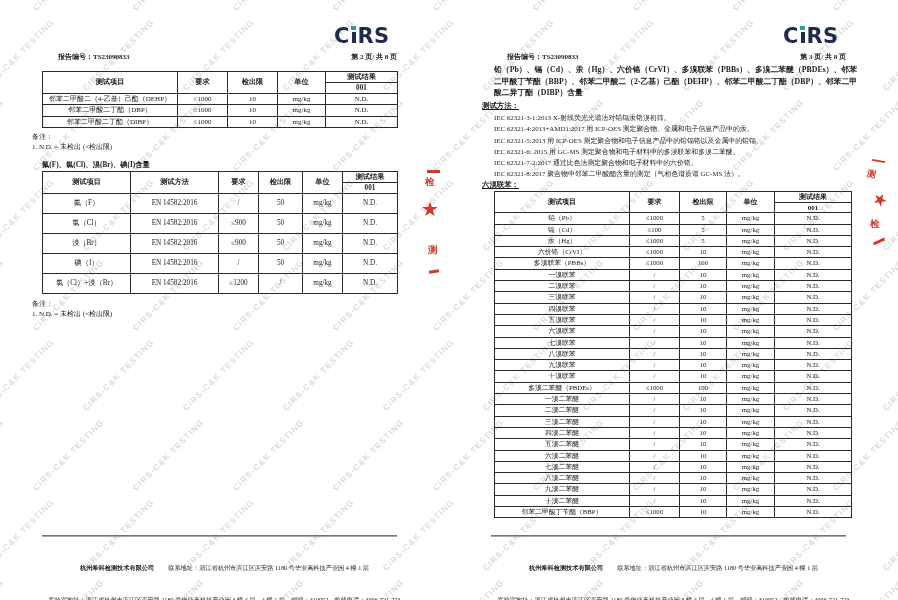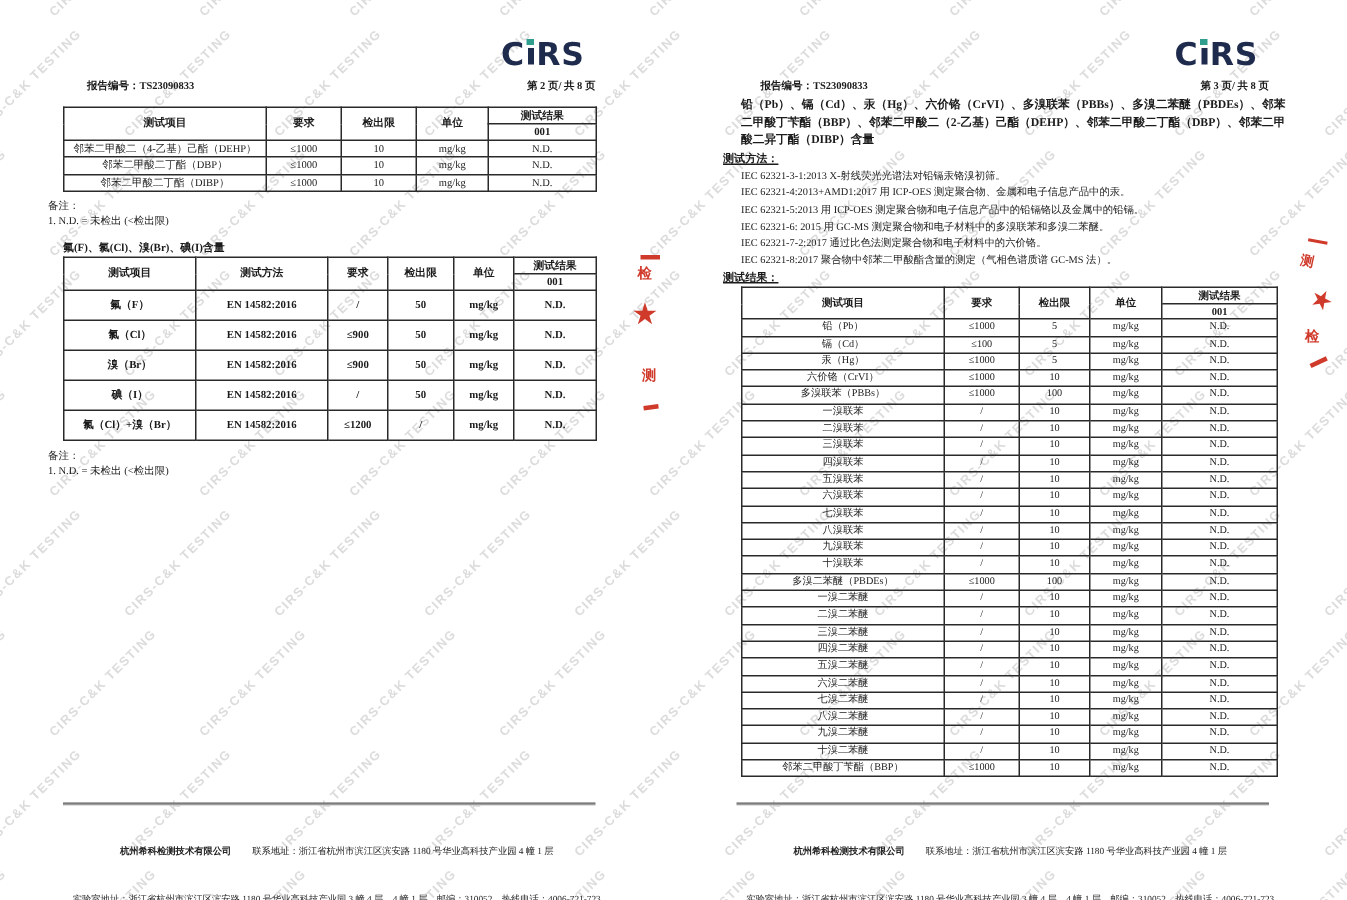--- a/index.html
+++ b/index.html
@@ -30,21 +30,21 @@
   #t1{left:42px;top:71px;width:355px;font-size:7px;}
   #t1 th{height:9.5px;font-size:7.2px;}
   #t1 td{height:10.6px;}
 
   .note{position:absolute;left:32px;font-size:7px;line-height:10px;}
   #note1{top:132px;} #note2{top:299px;}
   .sec-title{position:absolute;left:42px;top:160px;font-size:7.3px;font-weight:bold;}
 
   #t2{left:42px;top:171px;width:355px;font-size:7.2px;}
   #t2 th{height:9.5px;}
-  #t2 td{height:19px;font-weight:bold;}
+  #t2 td{height:19px;}
 
   .intro{position:absolute;left:45px;top:64px;width:363px;font-size:7.8px;font-weight:bold;
          line-height:11.7px;text-align:justify;}
   .m-title{position:absolute;left:33px;font-size:7.4px;font-weight:bold;text-decoration:underline;}
   #method-title{top:101px;} #result-title{top:180px;}
   .methods{position:absolute;left:45px;top:112px;font-size:6.9px;line-height:11.3px;white-space:nowrap;}
 
   #t3{left:45px;top:191px;width:357px;font-size:6.8px;}
   #t3 th{height:9.3px;font-size:7px;}
   #t3 td{height:10.3px;line-height:10.3px;}
@@ -333,21 +333,21 @@
   <div class="intro">铅（Pb）、镉（Cd）、汞（Hg）、六价铬（CrVI）、多溴联苯（PBBs）、多溴二苯醚（PBDEs）、邻苯二甲酸丁苄酯（BBP）、邻苯二甲酸二（2-乙基）己酯（DEHP）、邻苯二甲酸二丁酯（DBP）、邻苯二甲酸二异丁酯（DIBP）含量</div>
   <div class="m-title" id="method-title">测试方法：</div>
   <div class="methods" id="methods-list">
       <div>IEC 62321-3-1:2013 X-射线荧光光谱法对铅镉汞铬溴初筛。</div>
       <div>IEC 62321-4:2013+AMD1:2017 用 ICP-OES 测定聚合物、金属和电子信息产品中的汞。</div>
       <div>IEC 62321-5:2013 用 ICP-OES 测定聚合物和电子信息产品中的铅镉铬以及金属中的铅镉。</div>
       <div>IEC 62321-6: 2015 用 GC-MS 测定聚合物和电子材料中的多溴联苯和多溴二苯醚。</div>
       <div>IEC 62321-7-2:2017 通过比色法测定聚合物和电子材料中的六价铬。</div>
       <div>IEC 62321-8:2017 聚合物中邻苯二甲酸酯含量的测定（气相色谱质谱 GC-MS 法）。</div>
     </div>
-  <div class="m-title" id="result-title">测试结果：</div>
+  <div class="m-title" id="result-title">六溴联苯：</div>
 
   <table id="t3">
     <colgroup>
         <col style="width:135px">
         <col style="width:50px">
         <col style="width:47px">
         <col style="width:48px">
         <col style="width:77px">
       </colgroup>
     <thead>

